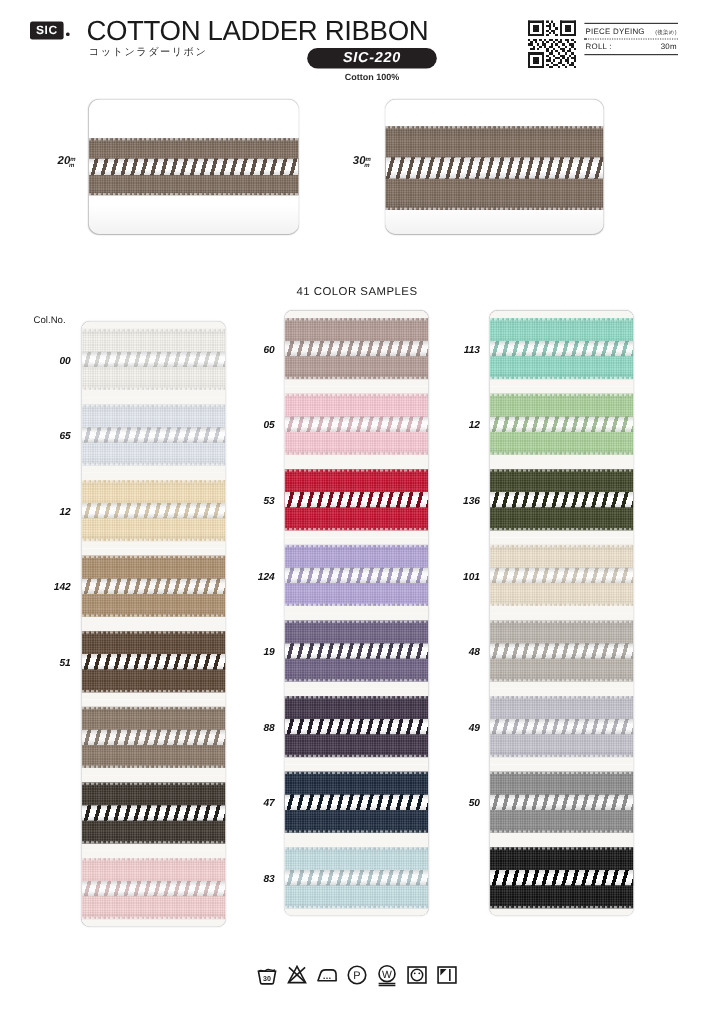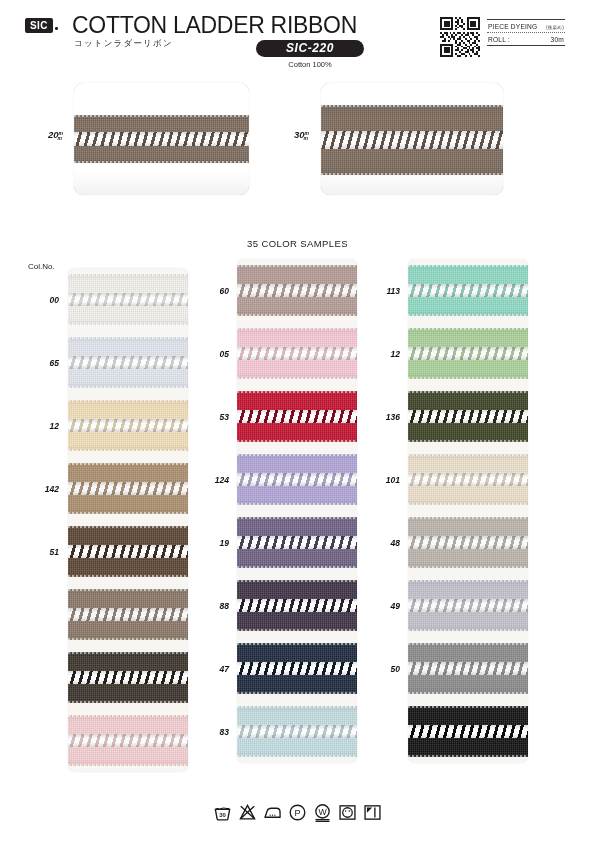--- a/index.html
+++ b/index.html
@@ -65,20 +65,21 @@
     letter-spacing: 0.6px;
     text-align: center;
     line-height: 17px;
   }
   #composition {
     position: absolute; left: 256px; top: 60px;
     width: 108px;
     text-align: center;
     font-size: 7.5px;
     color: #2b2b2b;
+    font-weight: bold;
   }
 
   
   #qr-code {
     position: absolute; left: 440px; top: 17px;
     width: 40px; height: 40px;
   }
 
   #spec-box {
     position: absolute; left: 487px; top: 19px;
@@ -393,21 +394,21 @@
       <div class="band-edge-bot"></div>
     </div>
     <div class="ladder" id="ladder30" style="top: 26px; height: 18px; background: rgb(98, 83, 73);">
       <div class="ladder-rungs"></div>
       <div class="ladder-shade"></div>
     </div>
   </div>
   <div class="card-gloss"></div>
 </div>
 
-<div id="samples-title">35 COLOR SAMPLES</div>
+<div id="samples-title">41 COLOR SAMPLES</div>
 <div id="colno-label">Col.No.</div>
 
 <div class="code-stack" id="codes-left">
     <div class="code-cell" style="height: 63px;">00</div>
     <div class="code-cell" style="height: 63px;">65</div>
     <div class="code-cell" style="height: 63px;">12</div>
     <div class="code-cell" style="height: 63px;">142</div>
     <div class="code-cell" style="height: 63px;">51</div>
   </div>
 <div class="code-stack" id="codes-mid">

